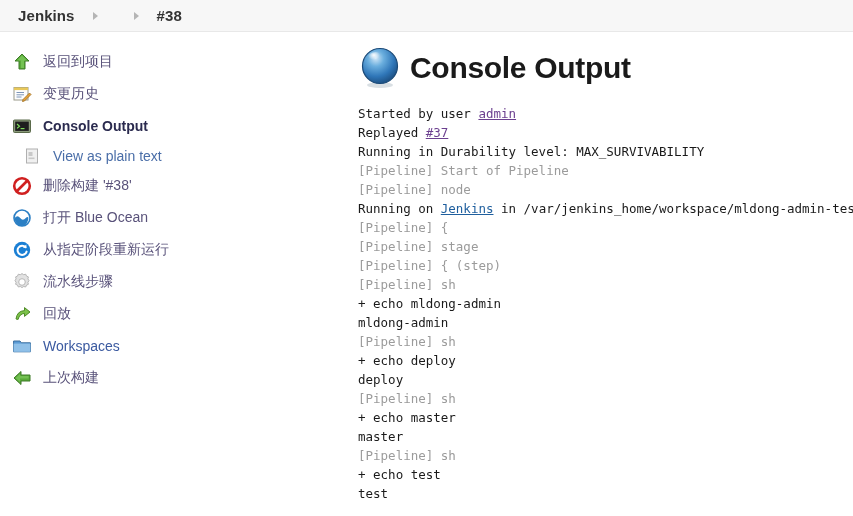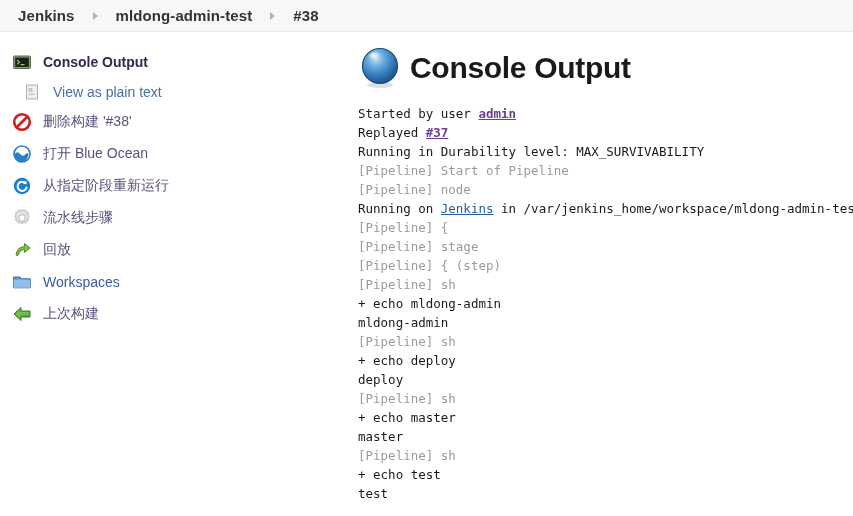--- a/index.html
+++ b/index.html
@@ -119,44 +119,62 @@
     font-family: "DejaVu Sans Mono", "Liberation Mono", monospace;
     font-size: 12.5px;
     line-height: 19px;
     color: #1a1a1a;
     white-space: pre;
   }
   .log .dim { color: #9b9b9b; }
   .log a.visited {
     color: #6b3f8f;
     text-decoration: underline;
-    font-weight: bold;
   }
   .log a.fresh {
     color: #1f5f9e;
     text-decoration: underline;
   }
 </style>
 </head>
 <body>
 
 <div class="breadcrumb-bar">
   <span class="crumb">Jenkins</span>
   <span class="crumb-sep"></span>
-  <span class="crumb">mldong-admin-test</span>
   <span class="crumb-sep"></span>
   <span class="crumb">#38</span>
 </div>
 
 <div class="page">
 
   <div class="sidebar">
 
-
-
+    <div class="side-item">
+      <span class="side-icon">
+        <svg class="ico-svg" width="20" height="20" viewBox="0 0 20 20">
+          <path d="M10 2 L17 9 L13 9 L13 17 L7 17 L7 9 L3 9 Z" fill="#5aaa3a" stroke="#3d7a26" stroke-width="1"></path>
+          <path d="M10 3.5 L15 8.5 L12 8.5 L12 16 L9 16 L9 8.5 L5 8.5 Z" fill="#7dc95c" opacity="0.75"></path>
+        </svg>
+      </span>
+      <span class="side-label">返回到项目</span>
+    </div>
+
+
+    <div class="side-item">
+      <span class="side-icon">
+        <svg class="ico-svg" width="20" height="20" viewBox="0 0 20 20">
+          <rect x="2" y="3.5" width="14" height="12.5" fill="#fdfdfd" stroke="#9a9a8a" stroke-width="1"></rect>
+          <rect x="2" y="3.5" width="14" height="2.6" fill="#e8c85a"></rect>
+          <path d="M4.5 8.5 H12 M4.5 10.8 H12 M4.5 13 H9.5" stroke="#7e96b8" stroke-width="1"></path>
+          <path d="M11 15.5 L17.5 9 L19 10.5 L12.5 17 L10.5 17.5 Z" fill="#e8a33a" stroke="#9a6a1a" stroke-width="0.8"></path>
+        </svg>
+      </span>
+      <span class="side-label">变更历史</span>
+    </div>
 
     <div class="side-item">
       <span class="side-icon">
         <svg class="ico-svg" width="20" height="20" viewBox="0 0 20 20">
           <rect x="1.5" y="4" width="17" height="12.5" rx="1" fill="#8a9a7a" stroke="#5a6a4a" stroke-width="1"></rect>
           <rect x="3.2" y="5.6" width="13.6" height="9.3" fill="#1e1e1e"></rect>
           <path d="M5 8 L7.5 10.2 L5 12.4" stroke="#7ddc5a" stroke-width="1.2" fill="none"></path>
           <path d="M8.6 12.6 H12.5" stroke="#7ddc5a" stroke-width="1.2"></path>
         </svg>
       </span>

